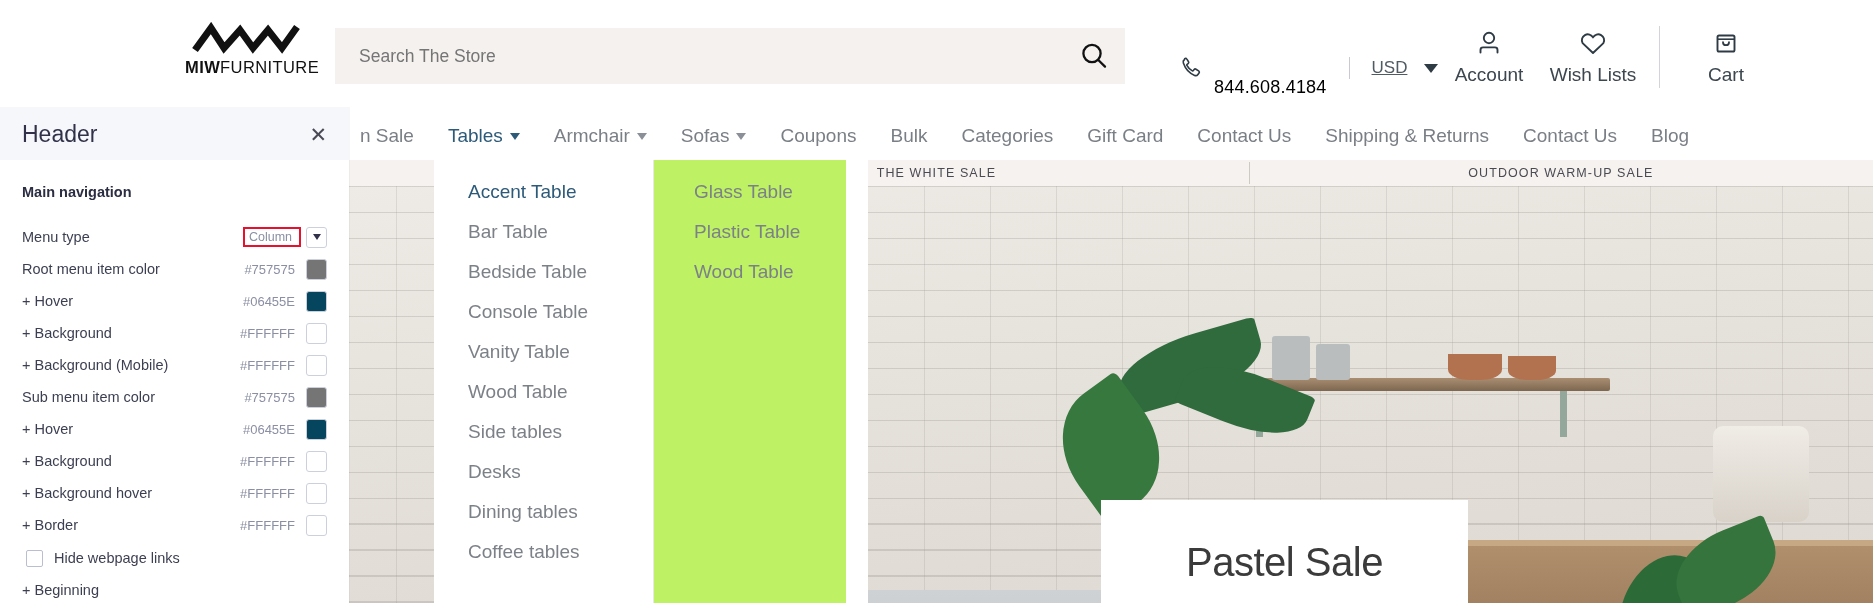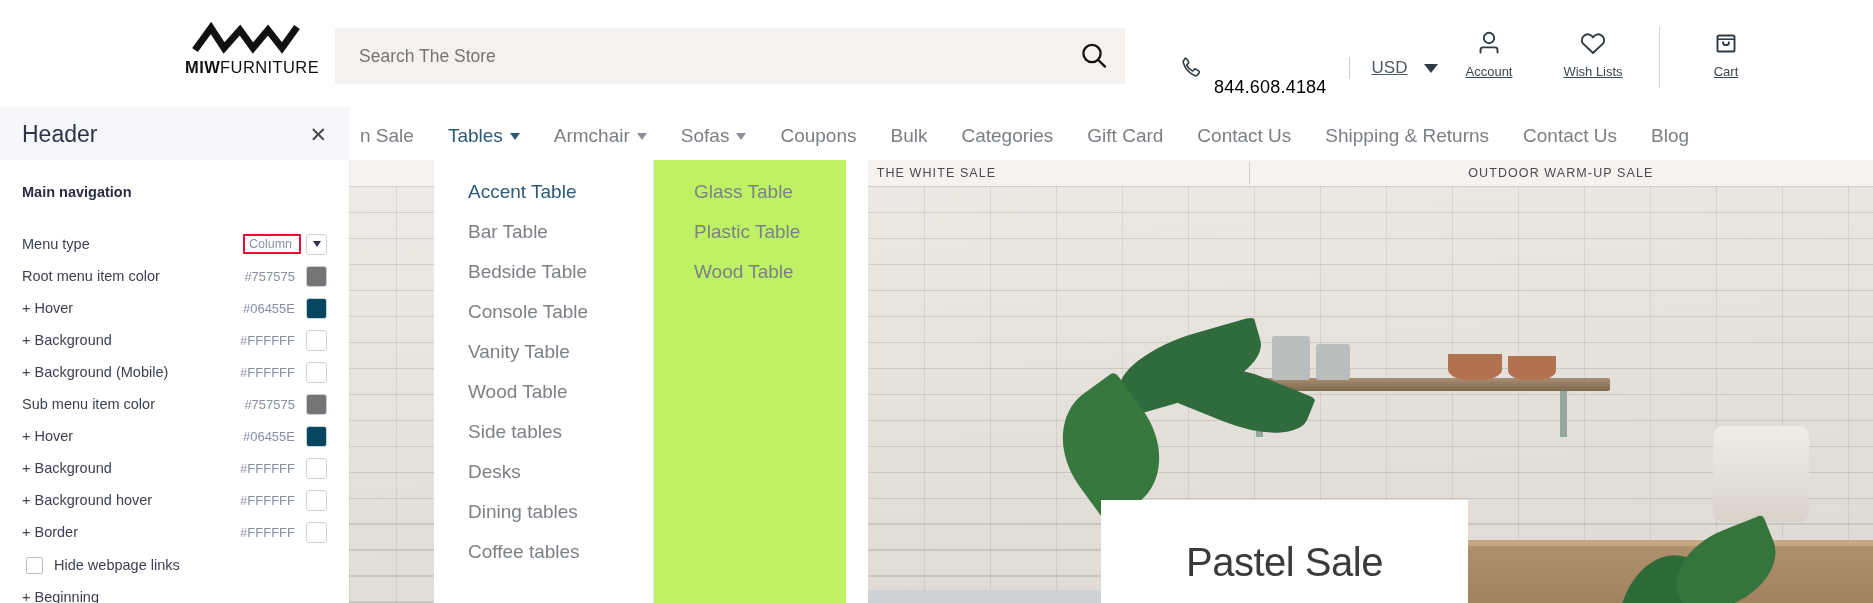--- a/index.html
+++ b/index.html
@@ -39,21 +39,21 @@
   .phone-block { position: absolute; left: 1178px; top: 38px; display: flex; align-items: center; gap: 10px; }
   .phone-num { font-size: 18px; color: #000000; letter-spacing: .2px; margin-top: 39px; }
   .divider-v { width: 1px; height: 22px; background: #c9c9cf; margin: 0 12px; }
   .usd { font-size: 17px; color: #4f5a63; text-decoration: underline; }
   .caret-dn { width: 0; height: 0; border-left: 7px solid transparent; border-right: 7px solid transparent;
     border-top: 9px solid #2f3b44; margin-left: 7px; }
 
   .acct-group { position: absolute; left: 1437px; top: 26px; display: flex; align-items: flex-start; }
   .acct-item { width: 104px; text-align: center; cursor: pointer; }
   .acct-item .ico { height: 34px; display: flex; align-items: center; justify-content: center; }
-  .acct-item .lbl { font-size: 13px; color: #3c464f; margin-top: 4px; display: block; text-decoration: underline; }
+  .acct-item .lbl { font-size: 19px; color: #3c464f; margin-top: 4px; display: block; }
   .acct-sep { width: 1px; height: 62px; background: #d3d3d8; margin: 0 14px; }
 
   
   .store-nav {
     position: absolute; left: 0; top: 112px; width: 1873px; height: 48px;
     display: flex; align-items: center; background: #fff;
   }
   .nav-item { font-size: 19px; color: #7a7f86; margin-right: 34px; white-space: nowrap;
     cursor: pointer; display: flex; align-items: center; gap: 7px; }
   .nav-item.active { color: #2d5a79; }
@@ -140,21 +140,21 @@
     position: absolute; left: 0; top: 108px; width: 349px; height: 495px;
     background: #ffffff; z-index: 60; box-shadow: 0 0 0 1px rgba(0,0,0,.03);
   }
   .panel-head {
     height: 52px; background: #f6f7fb; display: flex; align-items: center;
     justify-content: space-between; padding: 0 18px 0 22px;
   }
   .panel-title { font-size: 23px; color: #31324a; font-weight: 400; }
   .panel-close { font-size: 21px; color: #4a4a55; cursor: pointer; line-height: 1; padding: 4px; }
   .panel-body { padding: 14px 22px 0 22px; }
-  .panel-section { font-size: 14.5px; font-weight: 700; color: #2b2d42; margin: 10px 0 28px; }
+  .panel-section { font-size: 14.5px; font-weight: 700; color: #2b2d42; margin: 10px 0 21px; }
 
   .row { display: flex; align-items: center; height: 32px; }
   .row-label { flex: 1; font-size: 14.5px; color: #3c3f51; white-space: nowrap; }
   .row-val { font-size: 13px; color: #8b8fa3; margin-right: 11px; white-space: nowrap; }
 
   .select-wrap { display: flex; align-items: center; }
   .sel-box {
     width: 58px; height: 20px; border: 2px solid #e8102d; background: #fff;
     font-size: 12.5px; color: #8b8fa3; display: flex; align-items: center;
     padding-left: 4px; margin-right: 5px;

